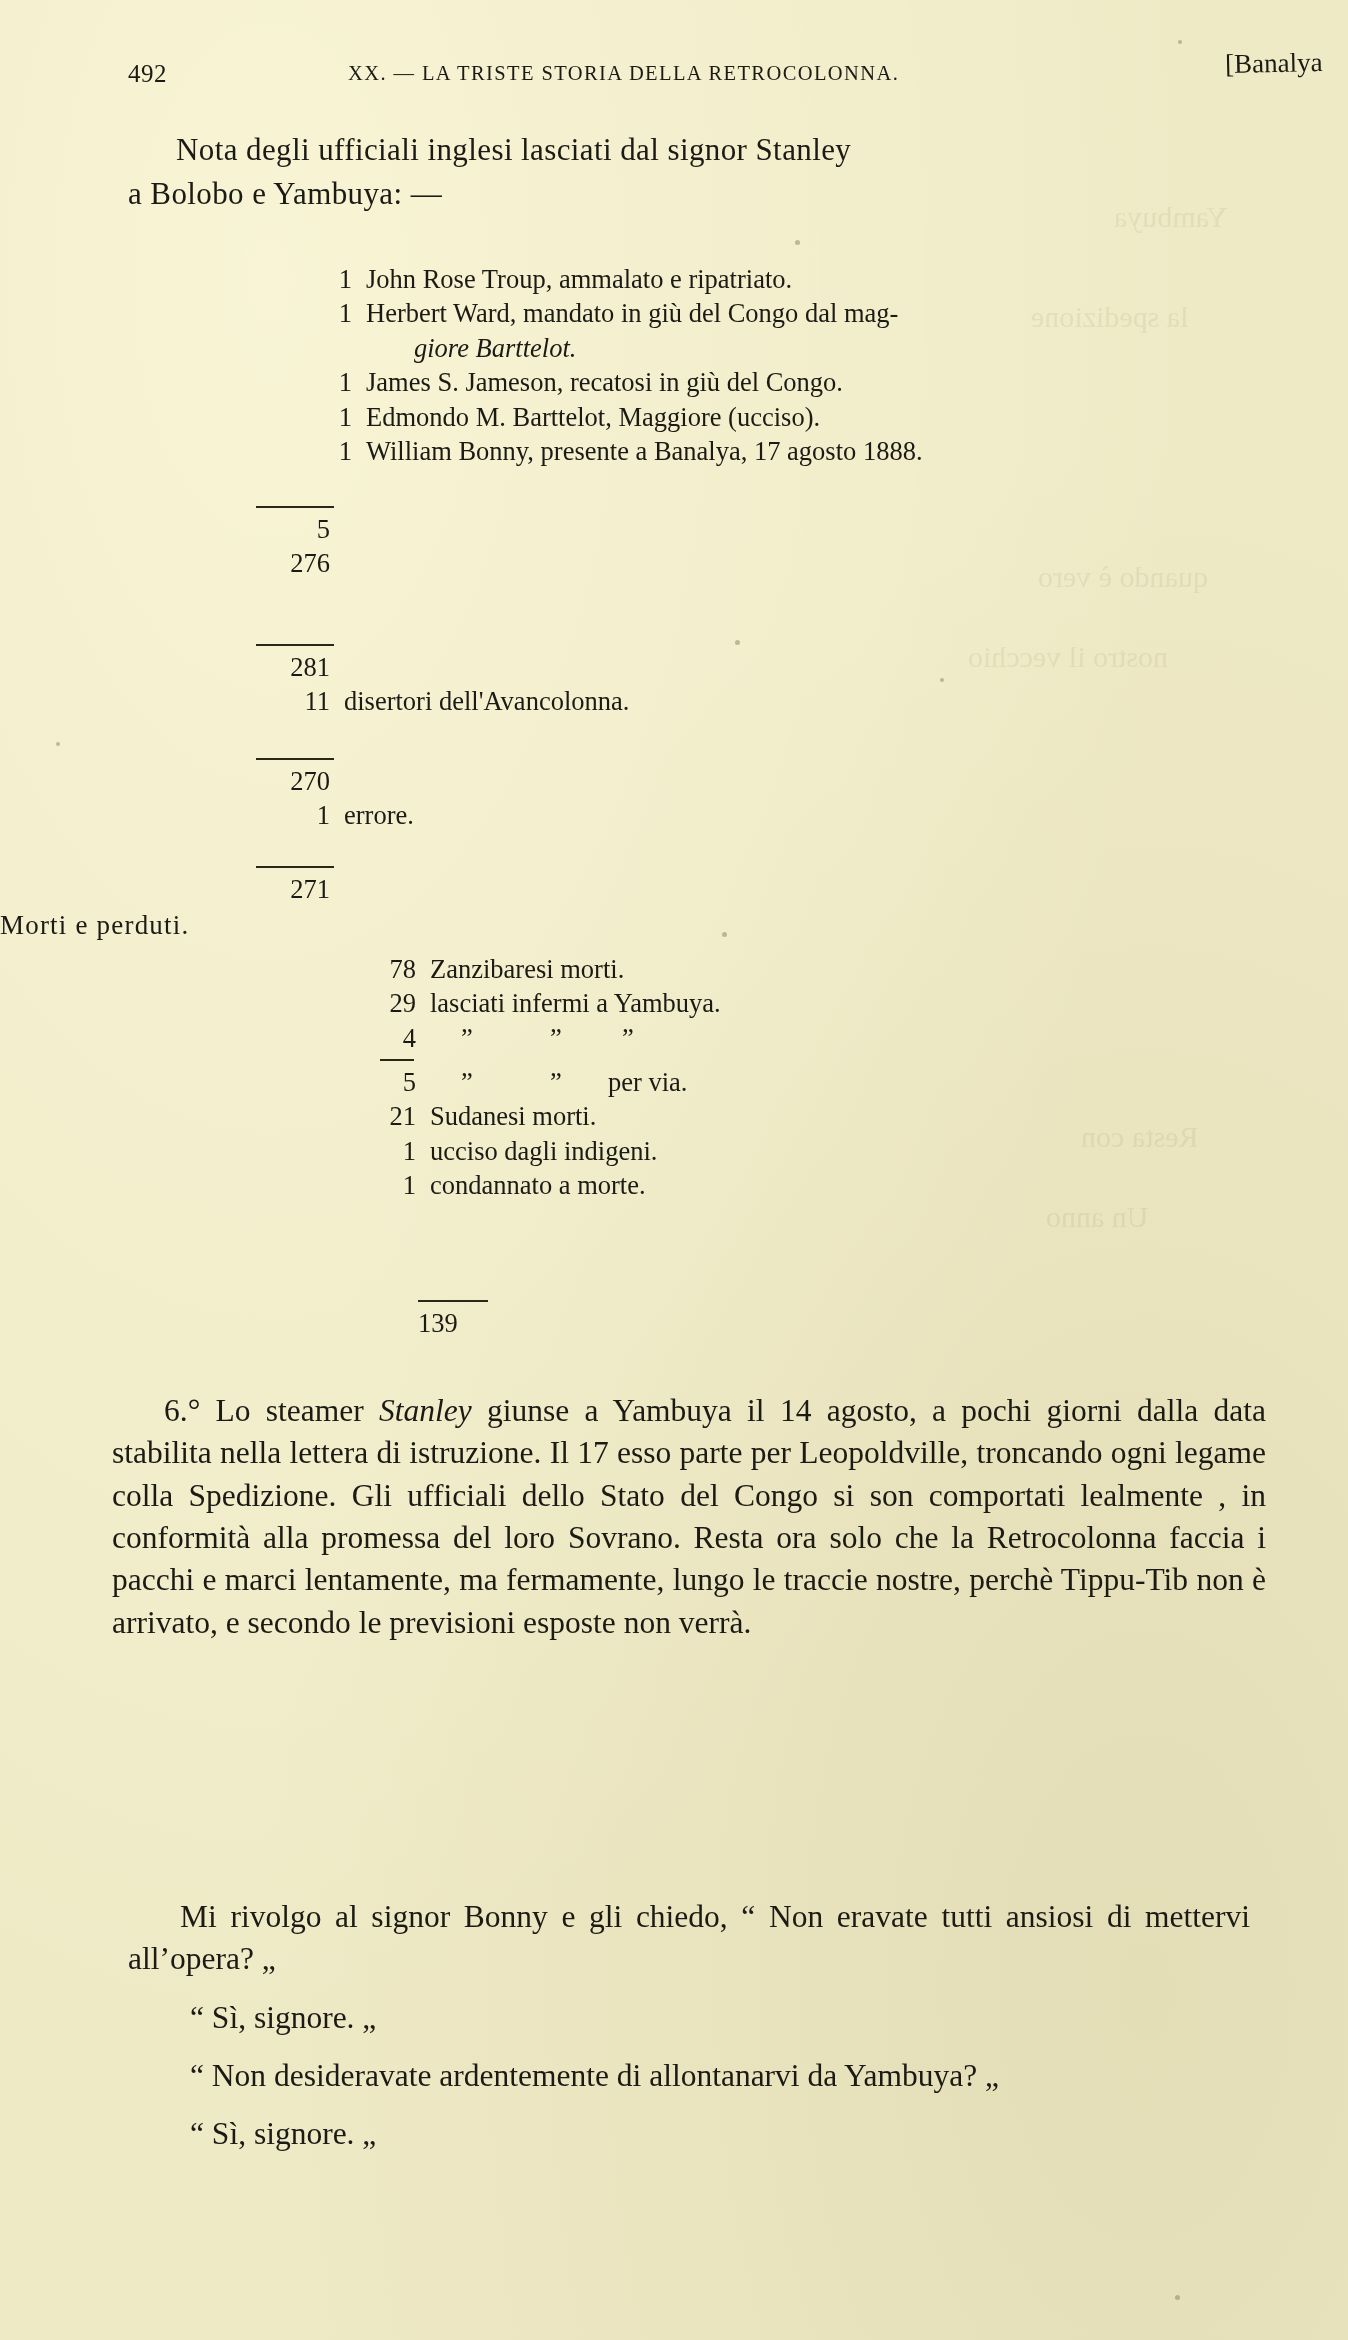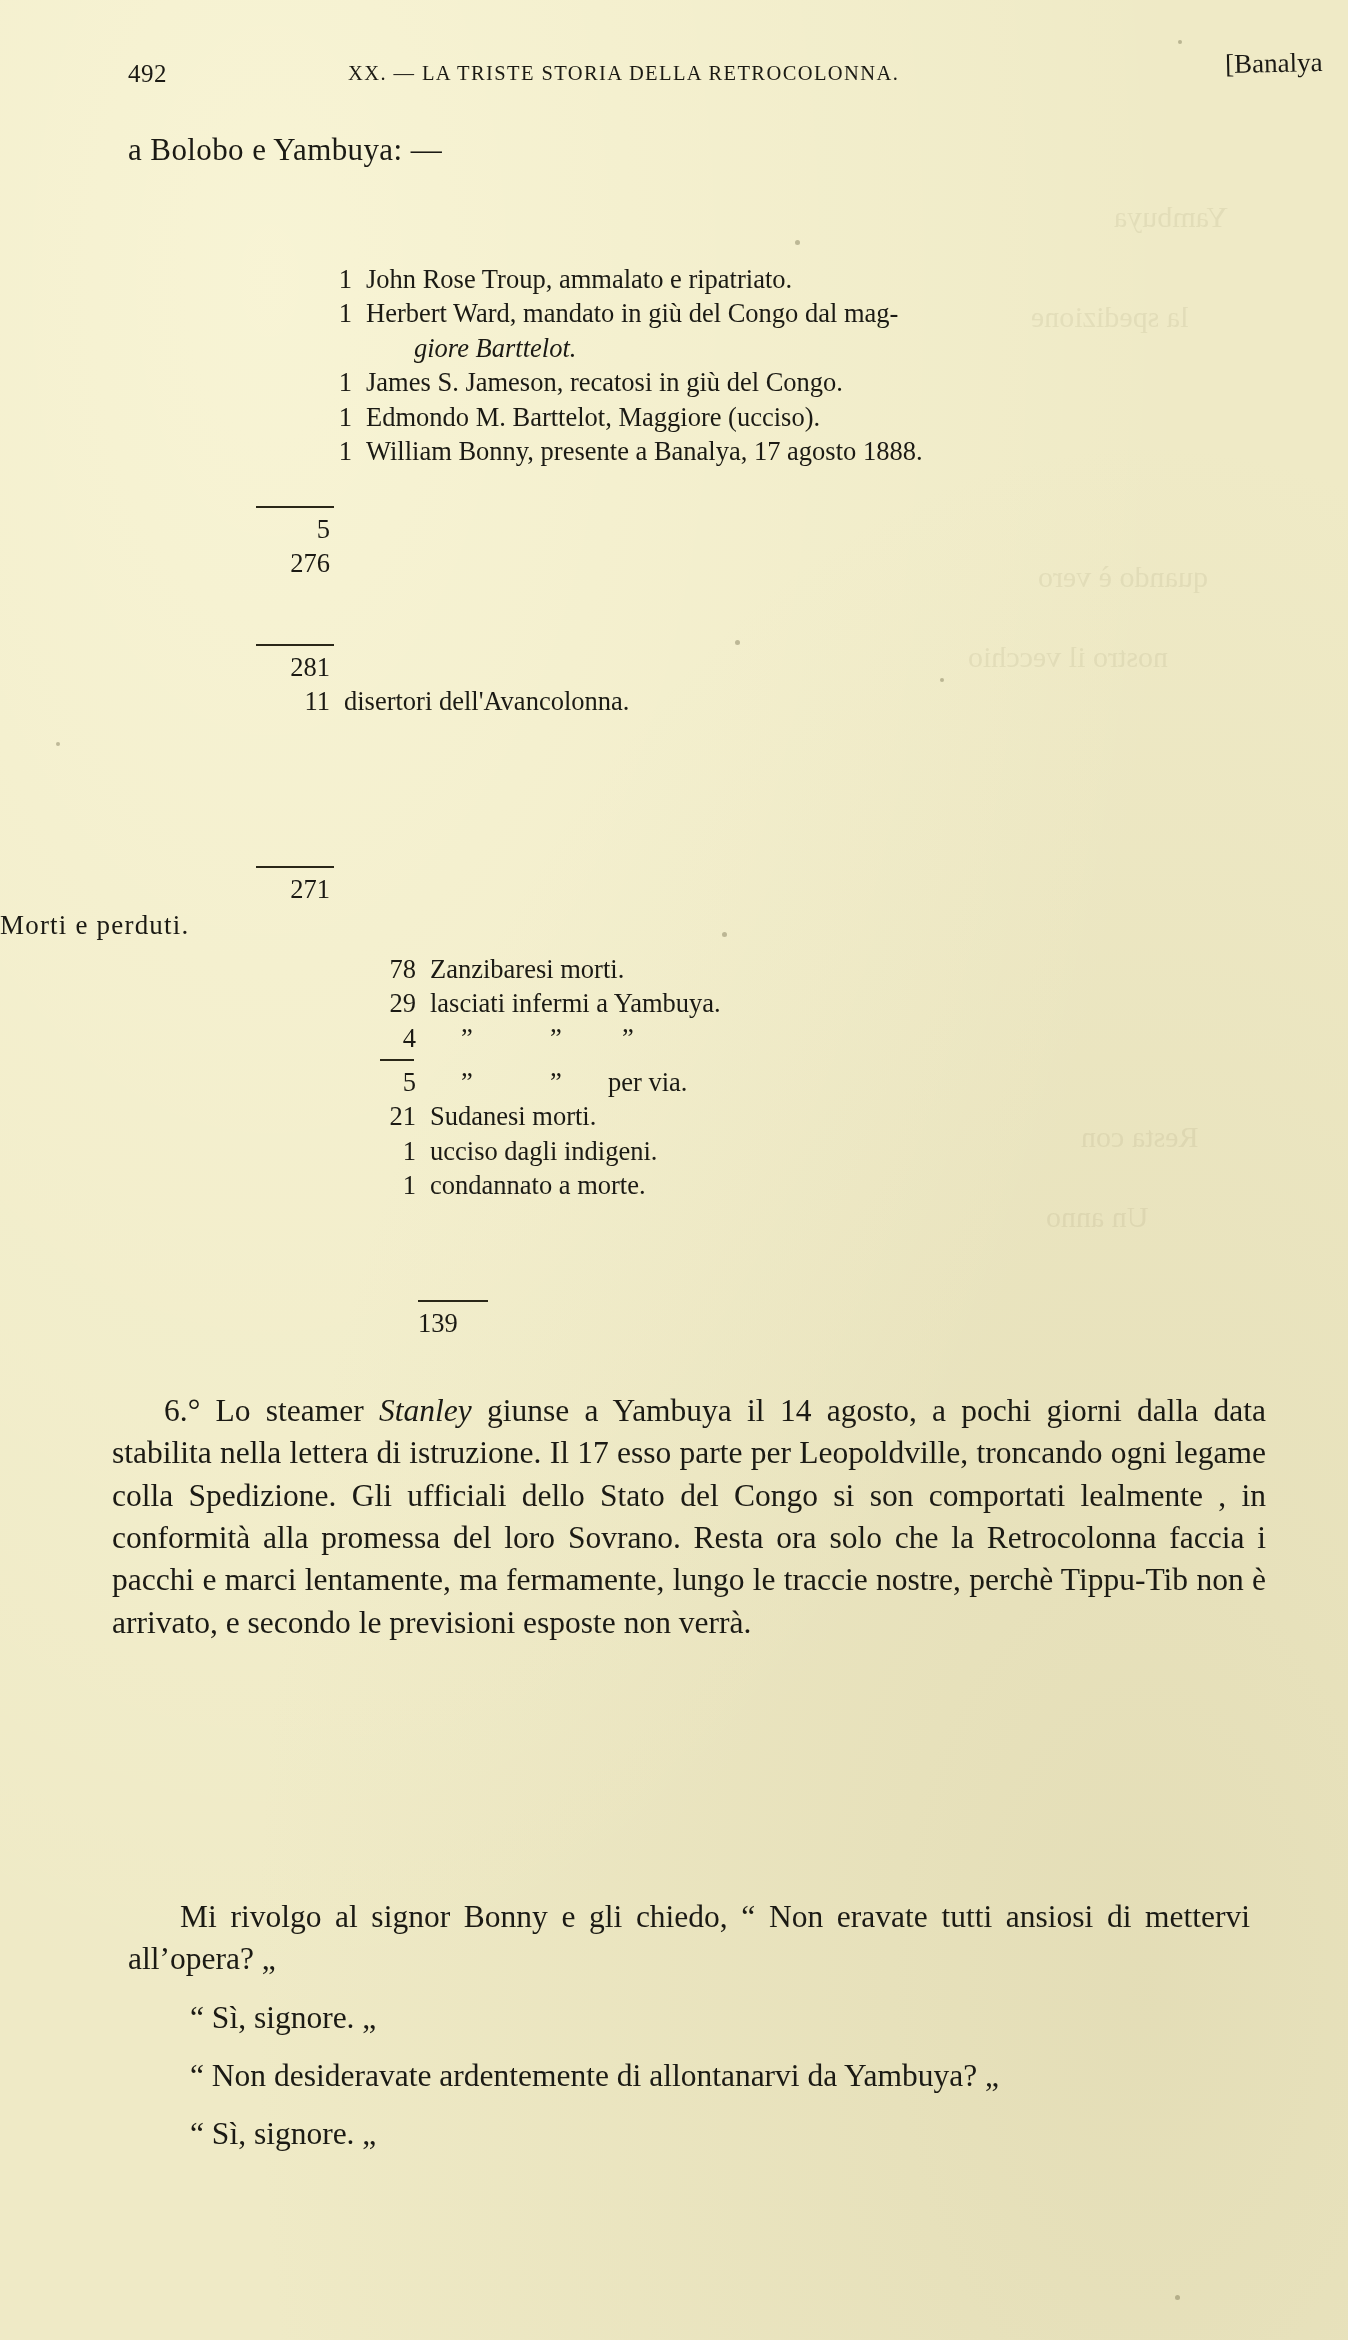--- a/index.html
+++ b/index.html
@@ -207,20 +207,21 @@
   <div class="speck" style="left:940px; top:678px; width:4px; height:4px;"></div>
   <div class="speck" style="left:722px; top:932px; width:5px; height:5px;"></div>
   <div class="speck" style="left:1175px; top:2295px; width:5px; height:5px;"></div>
   <div class="speck" style="left:1178px; top:40px; width:4px; height:4px;"></div>
 
   <div class="folio">492</div>
   <div class="running-head">XX. — LA TRISTE STORIA DELLA RETROCOLONNA.</div>
   <div class="brack">[Banalya</div>
 
   <div class="intro">
+    <span class="l1">Nota degli ufficiali inglesi lasciati dal signor Stanley</span>
     <span class="l2">a Bolobo e Yambuya: —</span>
   </div>
 
   <div class="list-officers">
     <div class="row">
       <span class="num">1</span>
       <span class="txt">John Rose Troup, ammalato e ripatriato.</span>
     </div>
     <div class="row">
       <span class="num">1</span>
@@ -248,20 +249,27 @@
   </div>
 
   <div class="tally" style="left:252px; top:638px;">
     <div class="rule"></div>
     <div><span class="tnum">281</span></div>
     <div>
       <span class="tnum">11</span><span class="tlabel">disertori dell'Avancolonna.</span>
     </div>
   </div>
 
+  <div class="tally" style="left:252px; top:752px;">
+    <div class="rule"></div>
+    <div><span class="tnum">270</span></div>
+    <div>
+      <span class="tnum">1</span><span class="tlabel">errore.</span>
+    </div>
+  </div>
 
   <div class="tally" style="left:252px; top:860px;">
     <div class="rule"></div>
     <div><span class="tnum">271</span></div>
   </div>
 
   <div class="deaths-title">Morti e perduti.</div>
 
   <div class="deaths">
     <div>

